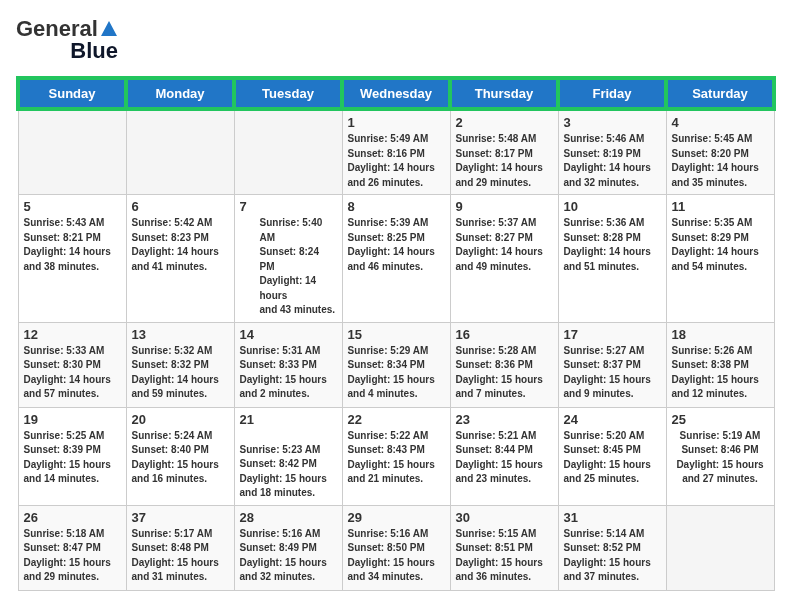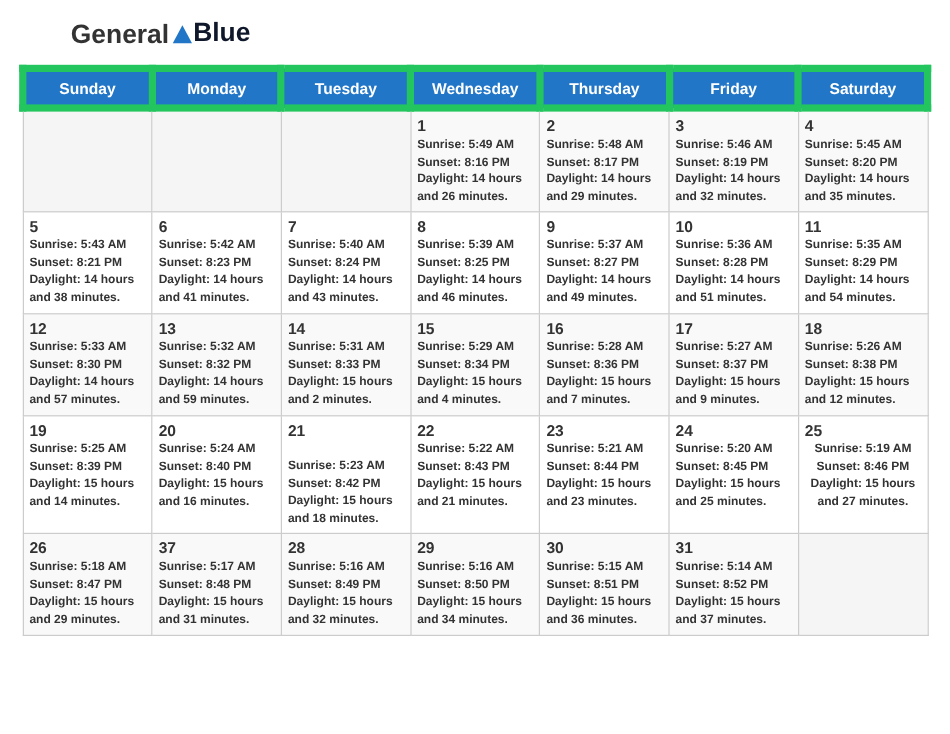--- a/index.html
+++ b/index.html
@@ -11,35 +11,35 @@
       padding: 16px;
     }
     .header {
       display: flex;
       justify-content: space-between;
       align-items: flex-start;
       margin-bottom: 12px;
     }
     .logo {
       display: flex;
-      align-items: center;
-      margin-left: 43px;
+      flex-direction: column;
+      align-items: flex-end;
     }
     .title-block { text-align: right; }
     .title-month { font-size: 36px; font-weight: bold; color: #333; }
     .title-location { font-size: 16px; color: #555; }
     .calendar { width: 100%; border-collapse: collapse; }
     .calendar th {
       background: #2176c7;
       color: #fff;
       font-size: 13px;
       font-weight: bold;
       padding: 6px 4px;
       text-align: center;
-      border: 6px solid #22c55e;
+      border: 4px solid #22c55e;
     }
     .calendar td {
       border: 1px solid #ccc;
       vertical-align: top;
       padding: 4px 5px;
       width: calc(100%/7);
       height: 85px;
       font-size: 10.5px;
       color: #333;
       background: #fff;
@@ -134,21 +134,21 @@
         </td>
         <td>
           <span class="day-num">6</span>
           <div class="day-info" style="white-space: pre-line;">Sunrise: 5:42 AM
 Sunset: 8:23 PM
 Daylight: 14 hours
 and 41 minutes.</div>
         </td>
         <td>
           <span class="day-num">7</span>
-          <div class="day-info" style="white-space: pre-line;">Sunrise: 5:40 AM
+          <div class="day-info" style="white-space: pre-line; margin-left: 20px;">Sunrise: 5:40 AM
 Sunset: 8:24 PM
 Daylight: 14 hours
 and 43 minutes.</div>
         </td>
         <td>
           <span class="day-num">8</span>
           <div class="day-info" style="white-space: pre-line;">Sunrise: 5:39 AM
 Sunset: 8:25 PM
 Daylight: 14 hours
 and 46 minutes.</div>

